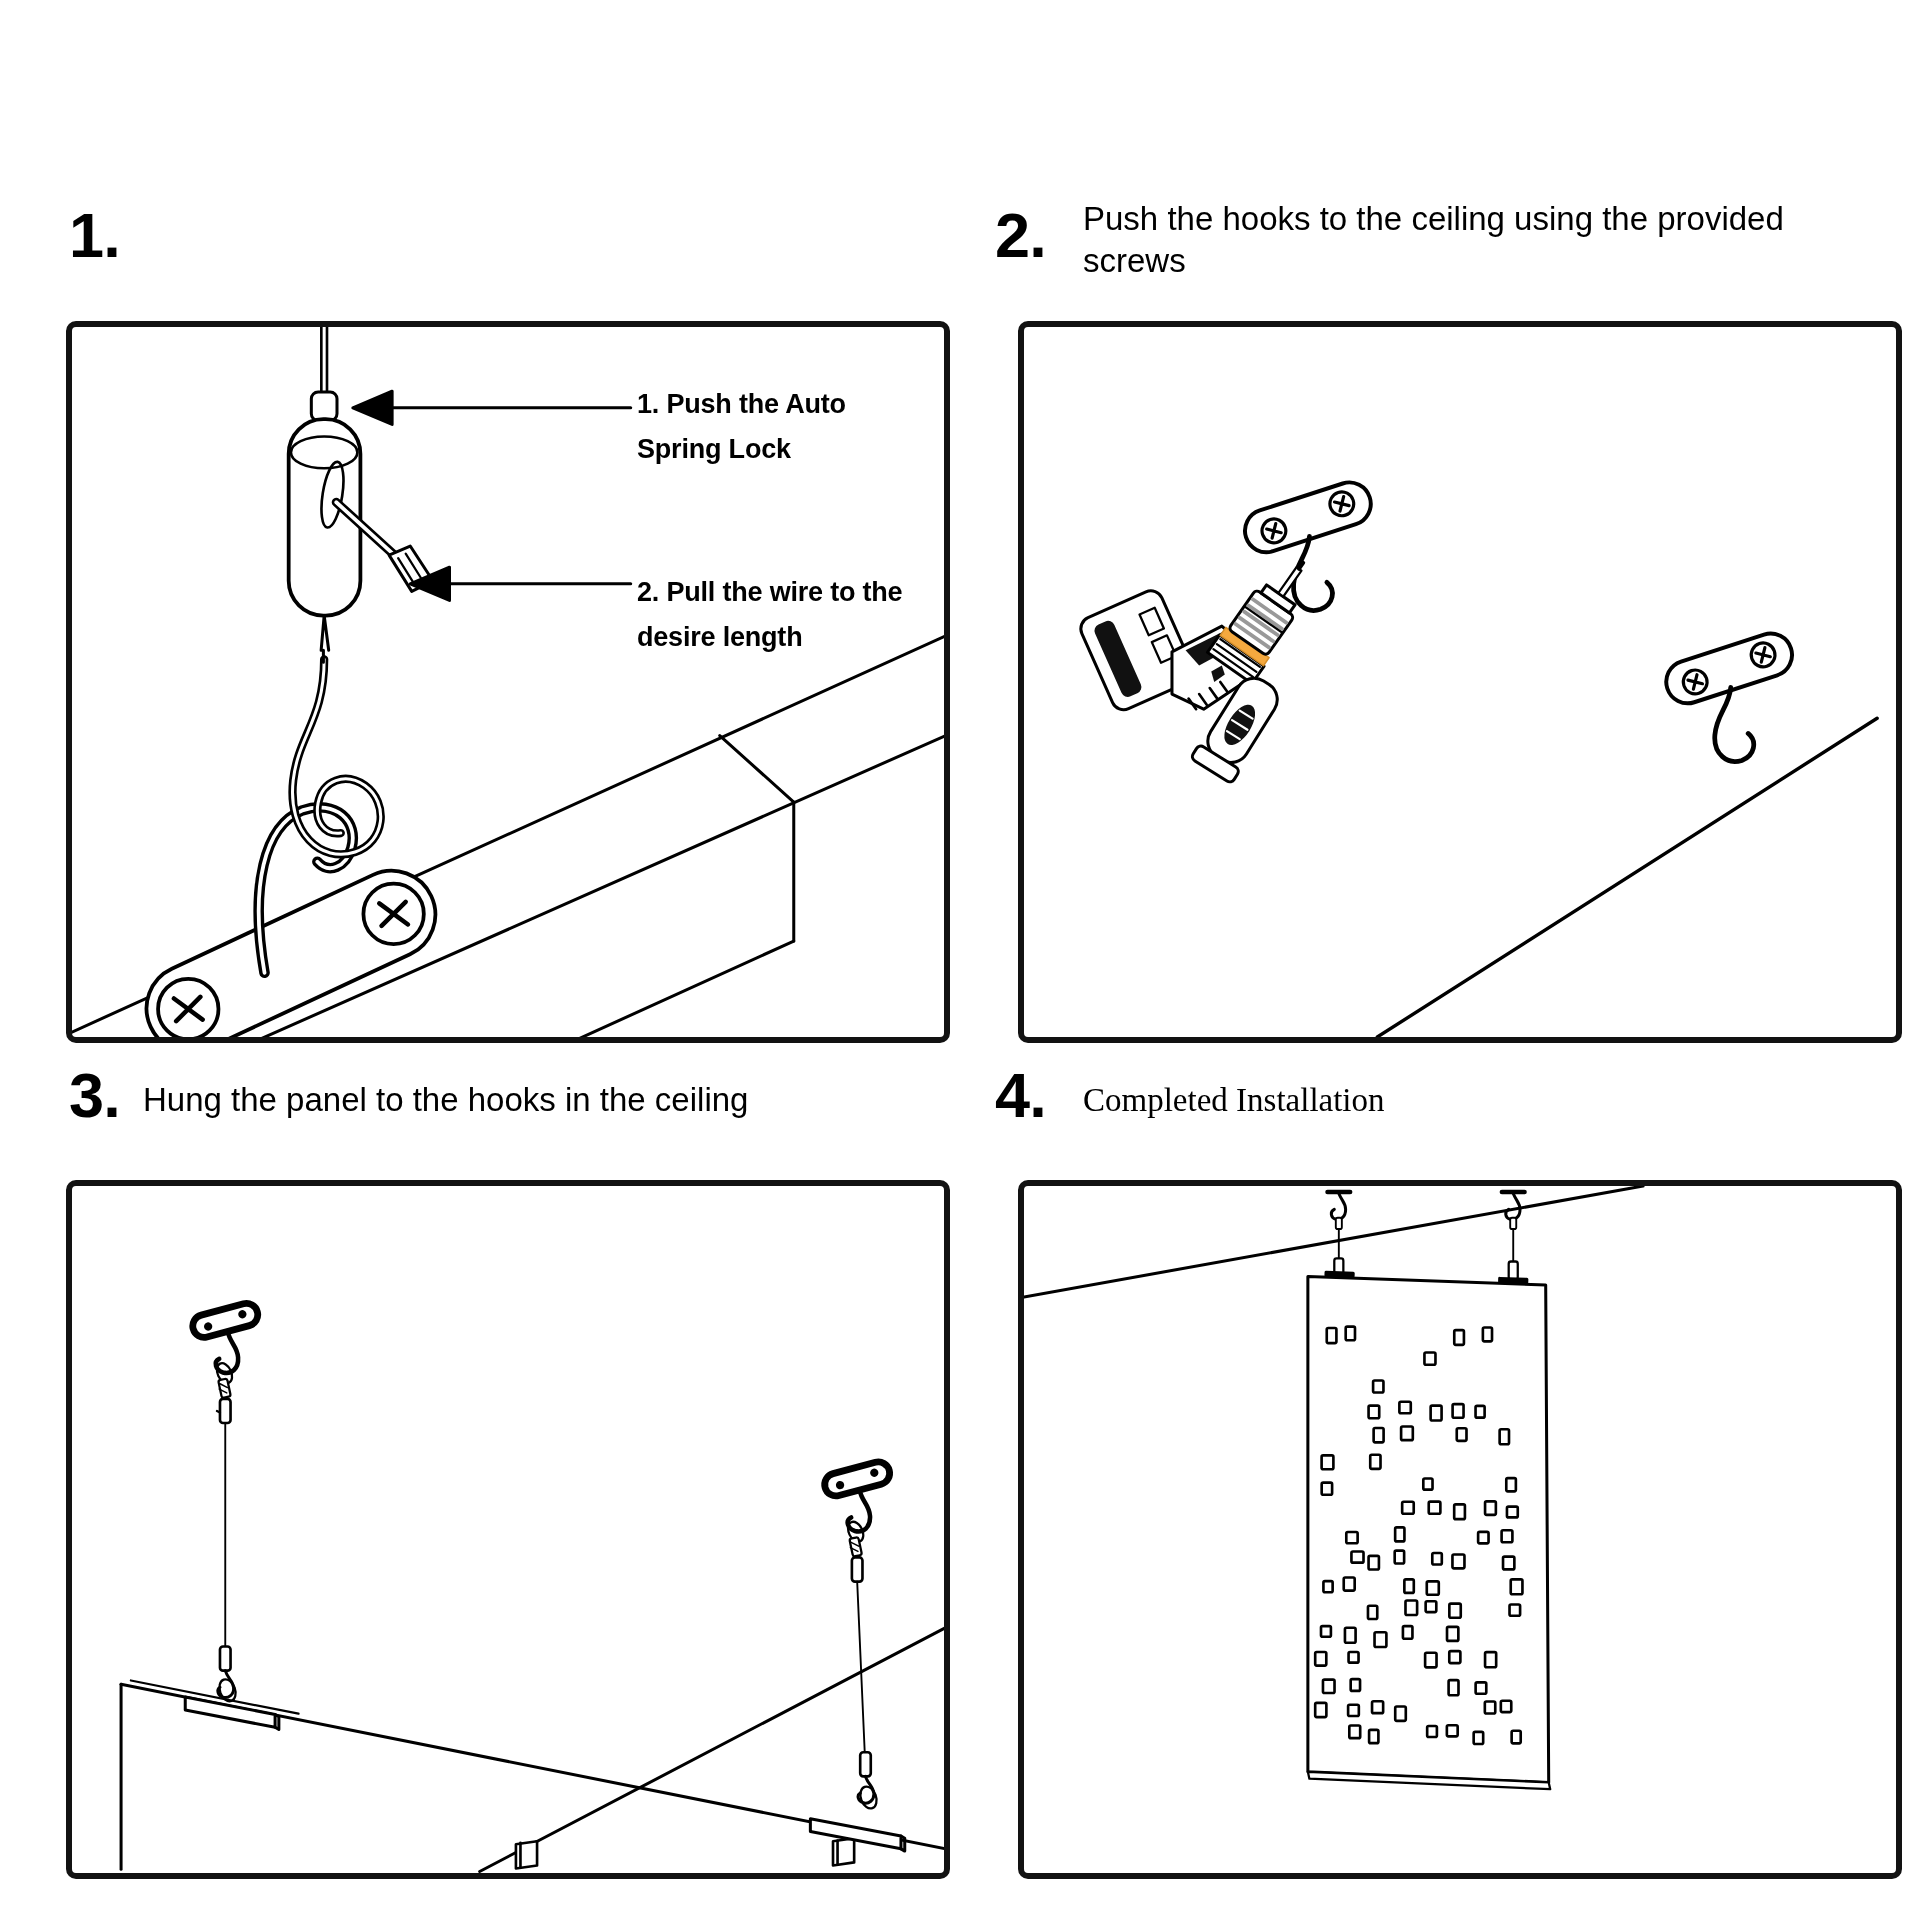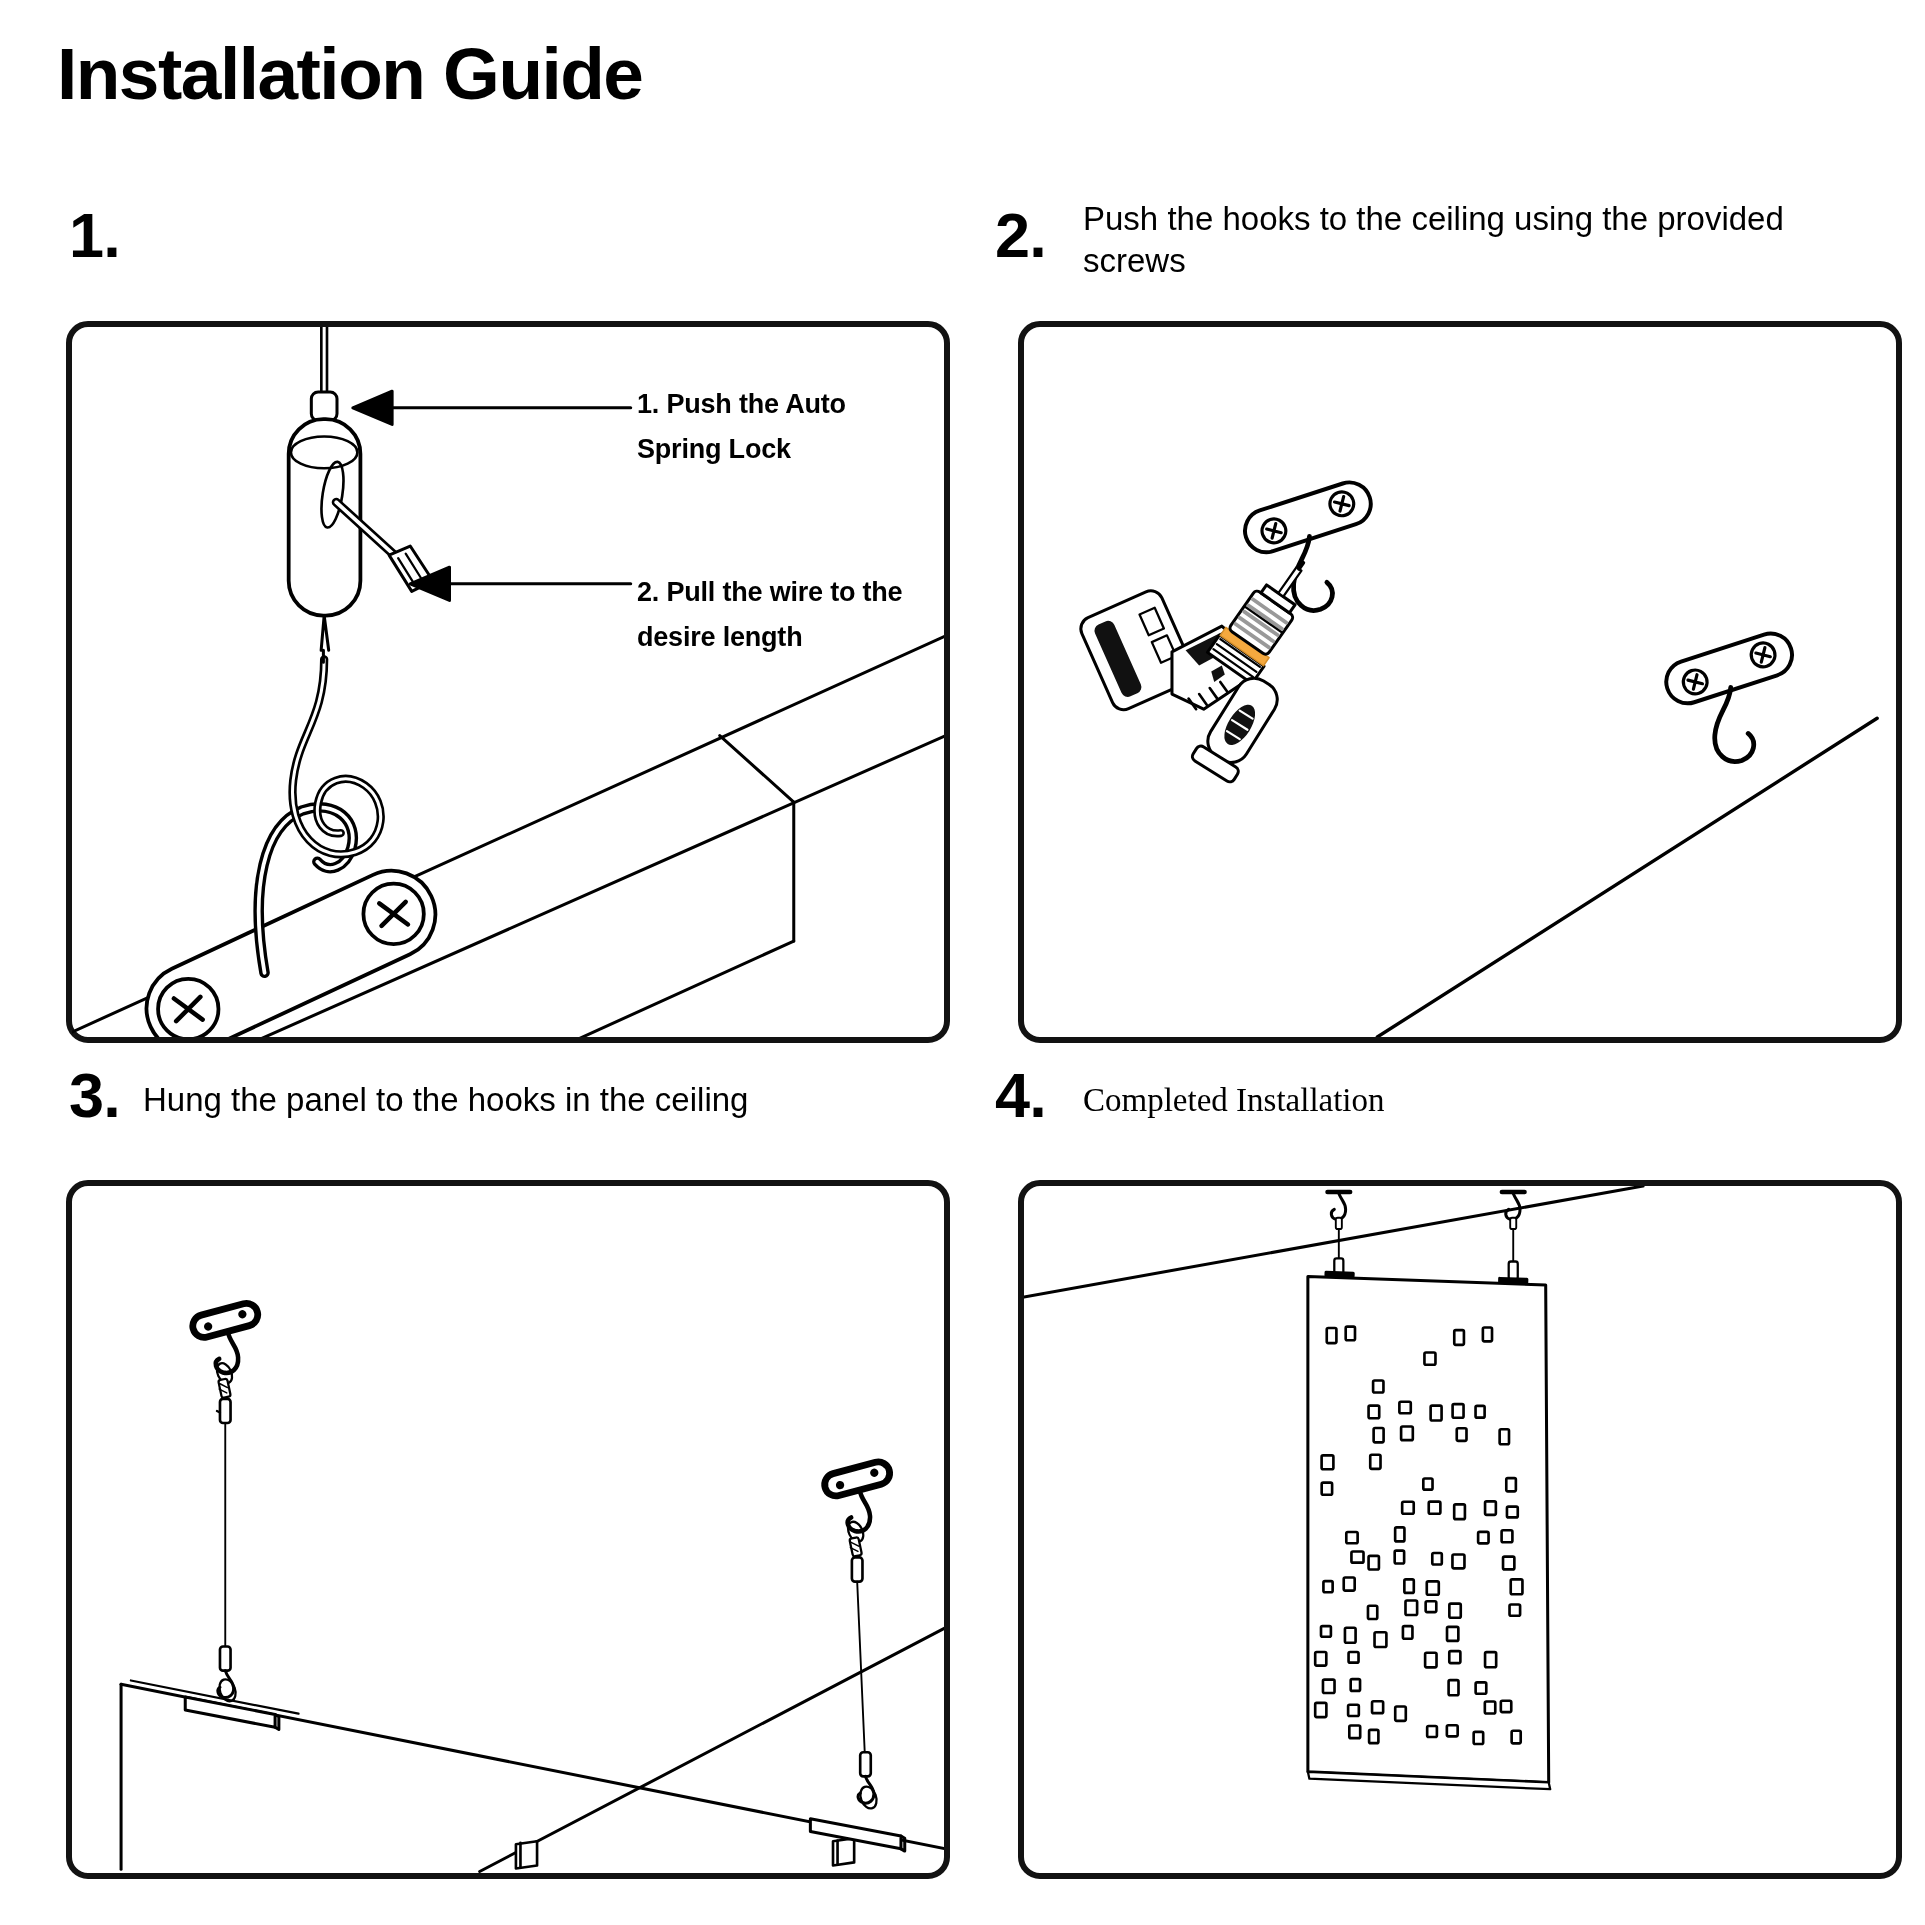--- a/index.html
+++ b/index.html
@@ -14,41 +14,40 @@
   }
   .step-num{
     position:absolute; font-size:63px; font-weight:700; letter-spacing:-0.8px;
   }
   .step-label{
     position:absolute; font-size:33px; font-weight:400; line-height:42px;
     letter-spacing:0px;
   }
   .panel{
     position:absolute; background:#fff;
-    border:6px solid #121212; border-radius:22px;
+    border:6px solid #121212; border-radius:10px;
   }
   .panel svg{position:absolute; left:0; top:0; width:100%; height:100%; display:block;}
   #panel1{left:66px;  top:321px;  width:872px; height:710px;}
   #panel2{left:1018px; top:321px; width:872px; height:710px;}
   #panel3{left:66px;  top:1180px; width:872px; height:687px;}
   #panel4{left:1018px; top:1180px; width:872px; height:687px;}
   .ann{
     position:absolute; font-size:27px; font-weight:600; line-height:45px;
     letter-spacing:-0.2px; white-space:nowrap;
   }
   #ann1{left:565px; top:55px;}
   #ann2{left:565px; top:231px;margin-top:12px;}
   svg line, svg path, svg ellipse, svg circle, svg rect, svg polygon{vector-effect:none;}
 </style>
 </head>
 <body>
 
 <div class="page">
 
-  <div class="title">Installation Guide</div>
 
   <div class="step-num" style="left:69px; top:199px;">1.</div>
 
   <div class="step-num" style="left:995px; top:199px;">2.</div>
   <div class="step-label" style="left:1083px; top:198px; width:702px; white-space:normal;">Push the hooks to the ceiling using the provided screws</div>
 
   <div class="step-num" style="left:69px; top:1059px;">3.</div>
   <div class="step-label" style="left:143px; top:1079px;">Hung the panel to the hooks in the ceiling</div>
 
   <div class="step-num" style="left:995px; top:1059px;">4.</div>

